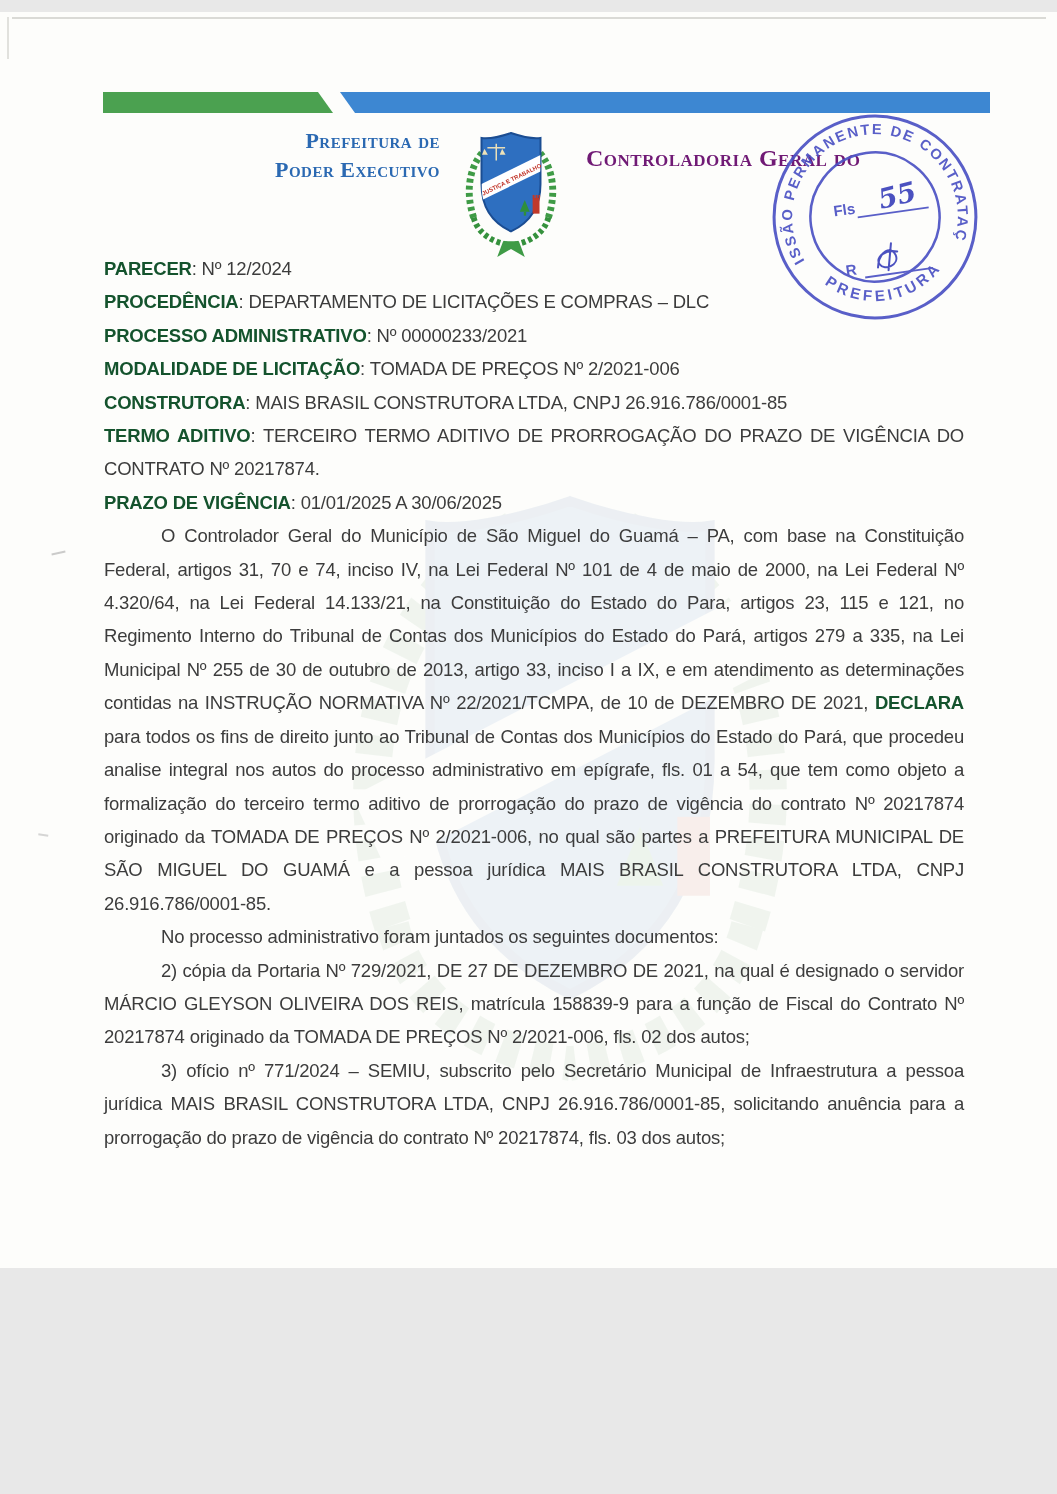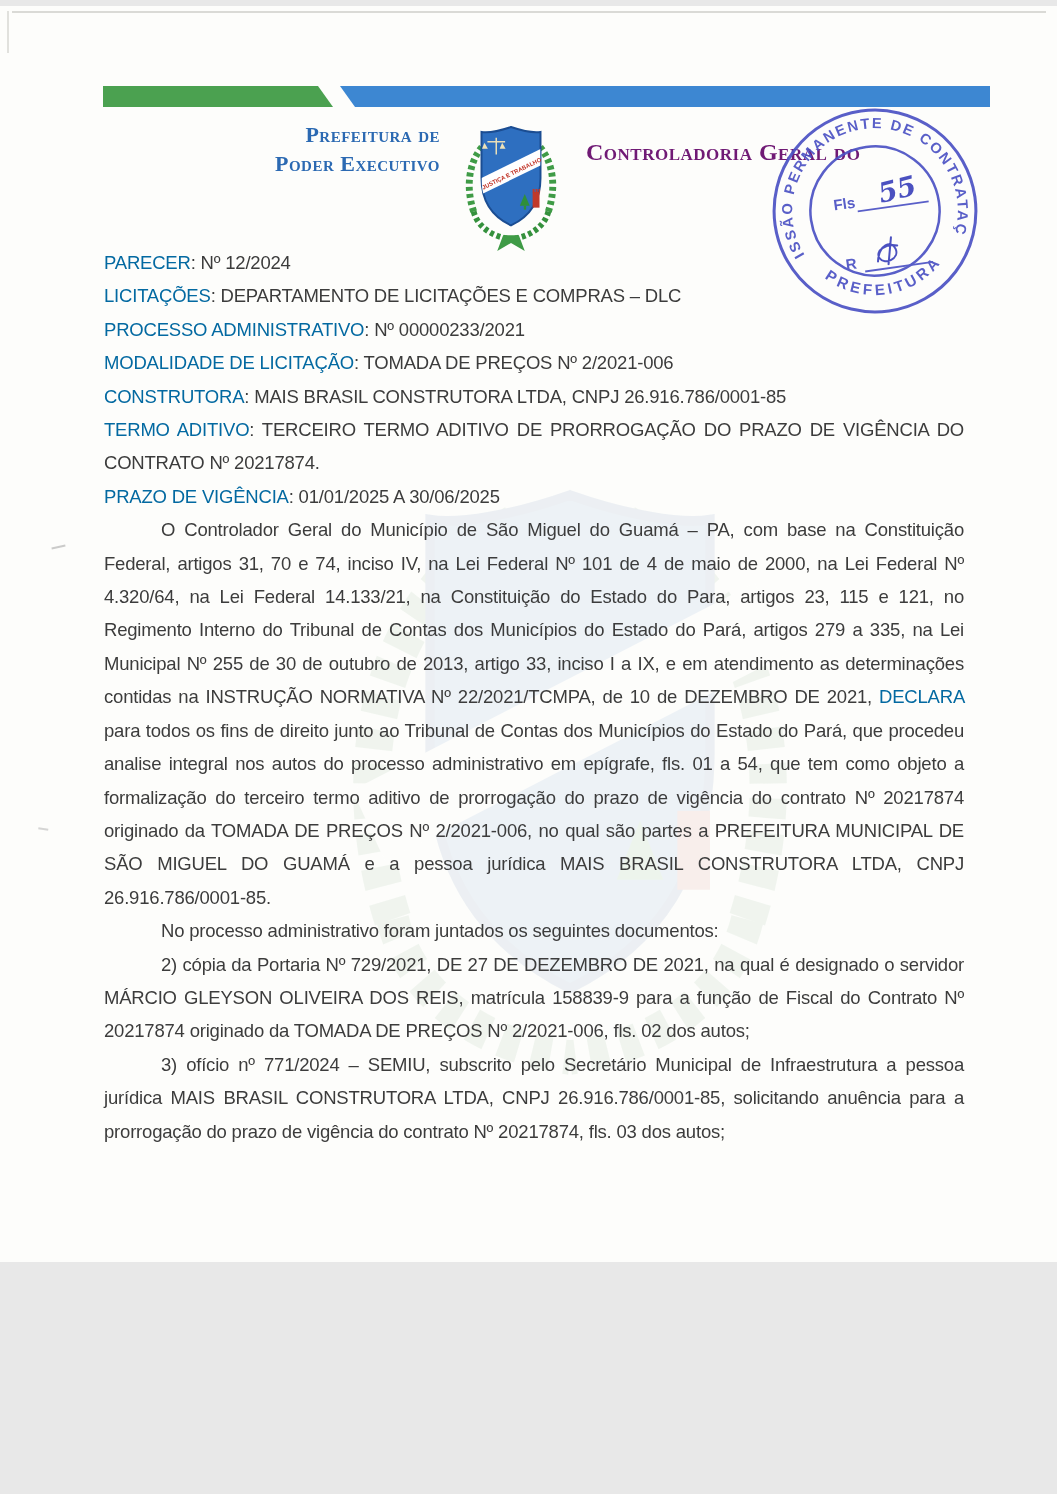--- a/index.html
+++ b/index.html
@@ -1,17 +1,17 @@
 <!DOCTYPE html>
 <html><head>
 <meta charset="utf-8">
 <style>
   html,body{margin:0;padding:0;background:#e8e8e8;}
   #page{
-    position:relative;width:1057px;height:1256px;margin:6px auto;
+    position:relative;width:1057px;height:1256px;margin:12px auto;
     background:#fdfdfb;overflow:hidden;
     font-family:"Liberation Sans",sans-serif;color:#3c3c3c;
   }
   
   .scan-top{position:absolute;left:12px;top:5px;width:1034px;height:2px;background:#cdcdc9;opacity:.75;}
   .scan-corner{position:absolute;left:7px;top:5px;width:2px;height:42px;background:#d4d4d0;opacity:.7;}
   .pencil-1{position:absolute;left:52px;top:540px;width:14px;height:5px;border-top:2px solid #9a9a9a;transform:rotate(-12deg);opacity:.5;}
   .pencil-2{position:absolute;left:38px;top:822px;width:10px;height:4px;border-top:2px solid #a5a5a5;transform:rotate(8deg);opacity:.45;}
 
   
@@ -30,21 +30,21 @@
   .org-line{display:block;}
 
   .crest{position:absolute;left:452px;top:106px;width:118px;height:150px;}
   .stamp{position:absolute;left:764px;top:94px;width:222px;height:222px;}
   .watermark{position:absolute;left:290px;top:420px;width:560px;height:740px;opacity:.07;pointer-events:none;}
 
   
   .flow{position:absolute;left:104px;top:240px;width:860px;
     font-size:18.5px;line-height:33.4px;letter-spacing:-0.2px;text-align:justify;}
   .flow p{margin:0;}
-  .flow b{font-weight:normal;color:#0369a1;}
+  .flow b{font-weight:bold;color:#14532d;}
   .flow .para{text-indent:57px;}
 
   
   .footer-rule{position:absolute;left:104px;top:1362px;width:858px;border-top:2px solid #3e3c36;}
   .footer-text{position:absolute;left:104px;top:1368px;width:858px;text-align:center;
     font-family:"Liberation Serif",serif;font-size:21px;color:#6d28d9;letter-spacing:.2px;}
 
   
   svg text{font-family:"Liberation Sans",sans-serif;}
   .stamp-print{font-weight:600;}
@@ -135,21 +135,21 @@
       <line x1="93" y1="108" x2="164" y2="108" stroke="#4c52c4" stroke-width="1.8"></line>
       <text x="117" y="103" font-size="27" fill="#3c43bb" class="handwriting" transform="rotate(-6 117 103)">55</text>
       <text x="74" y="164" font-size="15" fill="#4c52c4" class="stamp-print">R</text>
       <line x1="92" y1="168" x2="160" y2="168" stroke="#4c52c4" stroke-width="1.8"></line>
       <path d="M106 160 C109 144 122 140 125 150 C128 160 112 165 108 157 C104 149 117 143 127 147 M122 138 L116 164" fill="none" stroke="#3c43bb" stroke-width="2" stroke-linecap="round"></path>
     </g>
   </svg>
 
   <div class="flow">
       <p class="flow-line info"><b>PARECER</b><span>: Nº 12/2024</span></p>
-      <p class="flow-line info"><b>LICITAÇÕES</b><span>: DEPARTAMENTO DE LICITAÇÕES E COMPRAS – DLC</span></p>
+      <p class="flow-line info"><b>PROCEDÊNCIA</b><span>: DEPARTAMENTO DE LICITAÇÕES E COMPRAS – DLC</span></p>
       <p class="flow-line info"><b>PROCESSO ADMINISTRATIVO</b><span>: Nº 00000233/2021</span></p>
       <p class="flow-line info"><b>MODALIDADE DE LICITAÇÃO</b><span>: TOMADA DE PREÇOS Nº 2/2021-006</span></p>
       <p class="flow-line info"><b>CONSTRUTORA</b><span>: MAIS BRASIL CONSTRUTORA LTDA, CNPJ 26.916.786/0001-85</span></p>
       <p class="flow-line info"><b>TERMO ADITIVO</b><span>: TERCEIRO TERMO ADITIVO DE PRORROGAÇÃO DO PRAZO DE VIGÊNCIA DO CONTRATO Nº 20217874.</span></p>
       <p class="flow-line info"><b>PRAZO DE VIGÊNCIA</b><span>: 01/01/2025 A 30/06/2025</span></p>
       <p class="para"><span>O Controlador Geral do Município de São Miguel do Guamá – PA, com base na Constituição Federal, artigos 31, 70 e 74, inciso IV, na Lei Federal Nº 101 de 4 de maio de 2000, na Lei Federal Nº 4.320/64, na Lei Federal 14.133/21, na Constituição do Estado do Para, artigos 23, 115 e 121, no Regimento Interno do Tribunal de Contas dos Municípios do Estado do Pará, artigos 279 a 335, na Lei Municipal Nº 255 de 30 de outubro de 2013, artigo 33, inciso I a IX, e em atendimento as determinações contidas na INSTRUÇÃO NORMATIVA Nº 22/2021/TCMPA, de 10 de DEZEMBRO DE 2021, </span><b>DECLARA</b><span> para todos os fins de direito junto ao Tribunal de Contas dos Municípios do Estado do Pará, que procedeu analise integral nos autos do processo administrativo em epígrafe, fls. 01 a 54, que tem como objeto a formalização do terceiro termo aditivo de prorrogação do prazo de vigência do contrato Nº 20217874 originado da TOMADA DE PREÇOS Nº 2/2021-006, no qual são partes a PREFEITURA MUNICIPAL DE SÃO MIGUEL DO GUAMÁ e a pessoa jurídica MAIS BRASIL CONSTRUTORA LTDA, CNPJ 26.916.786/0001-85.</span></p>
       <p class="para"><span>No processo administrativo foram juntados os seguintes documentos:</span></p>
       <p class="para"><span>2) cópia da Portaria Nº 729/2021, DE 27 DE DEZEMBRO DE 2021, na qual é designado o servidor MÁRCIO GLEYSON OLIVEIRA DOS REIS, matrícula 158839-9 para a função de Fiscal do Contrato Nº 20217874 originado da TOMADA DE PREÇOS Nº 2/2021-006, fls. 02 dos autos;</span></p>
       <p class="para"><span>3) ofício nº 771/2024 – SEMIU, subscrito pelo Secretário Municipal de Infraestrutura a pessoa jurídica MAIS BRASIL CONSTRUTORA LTDA, CNPJ 26.916.786/0001-85, solicitando anuência para a prorrogação do prazo de vigência do contrato Nº 20217874, fls. 03 dos autos;</span></p>
     </div>

